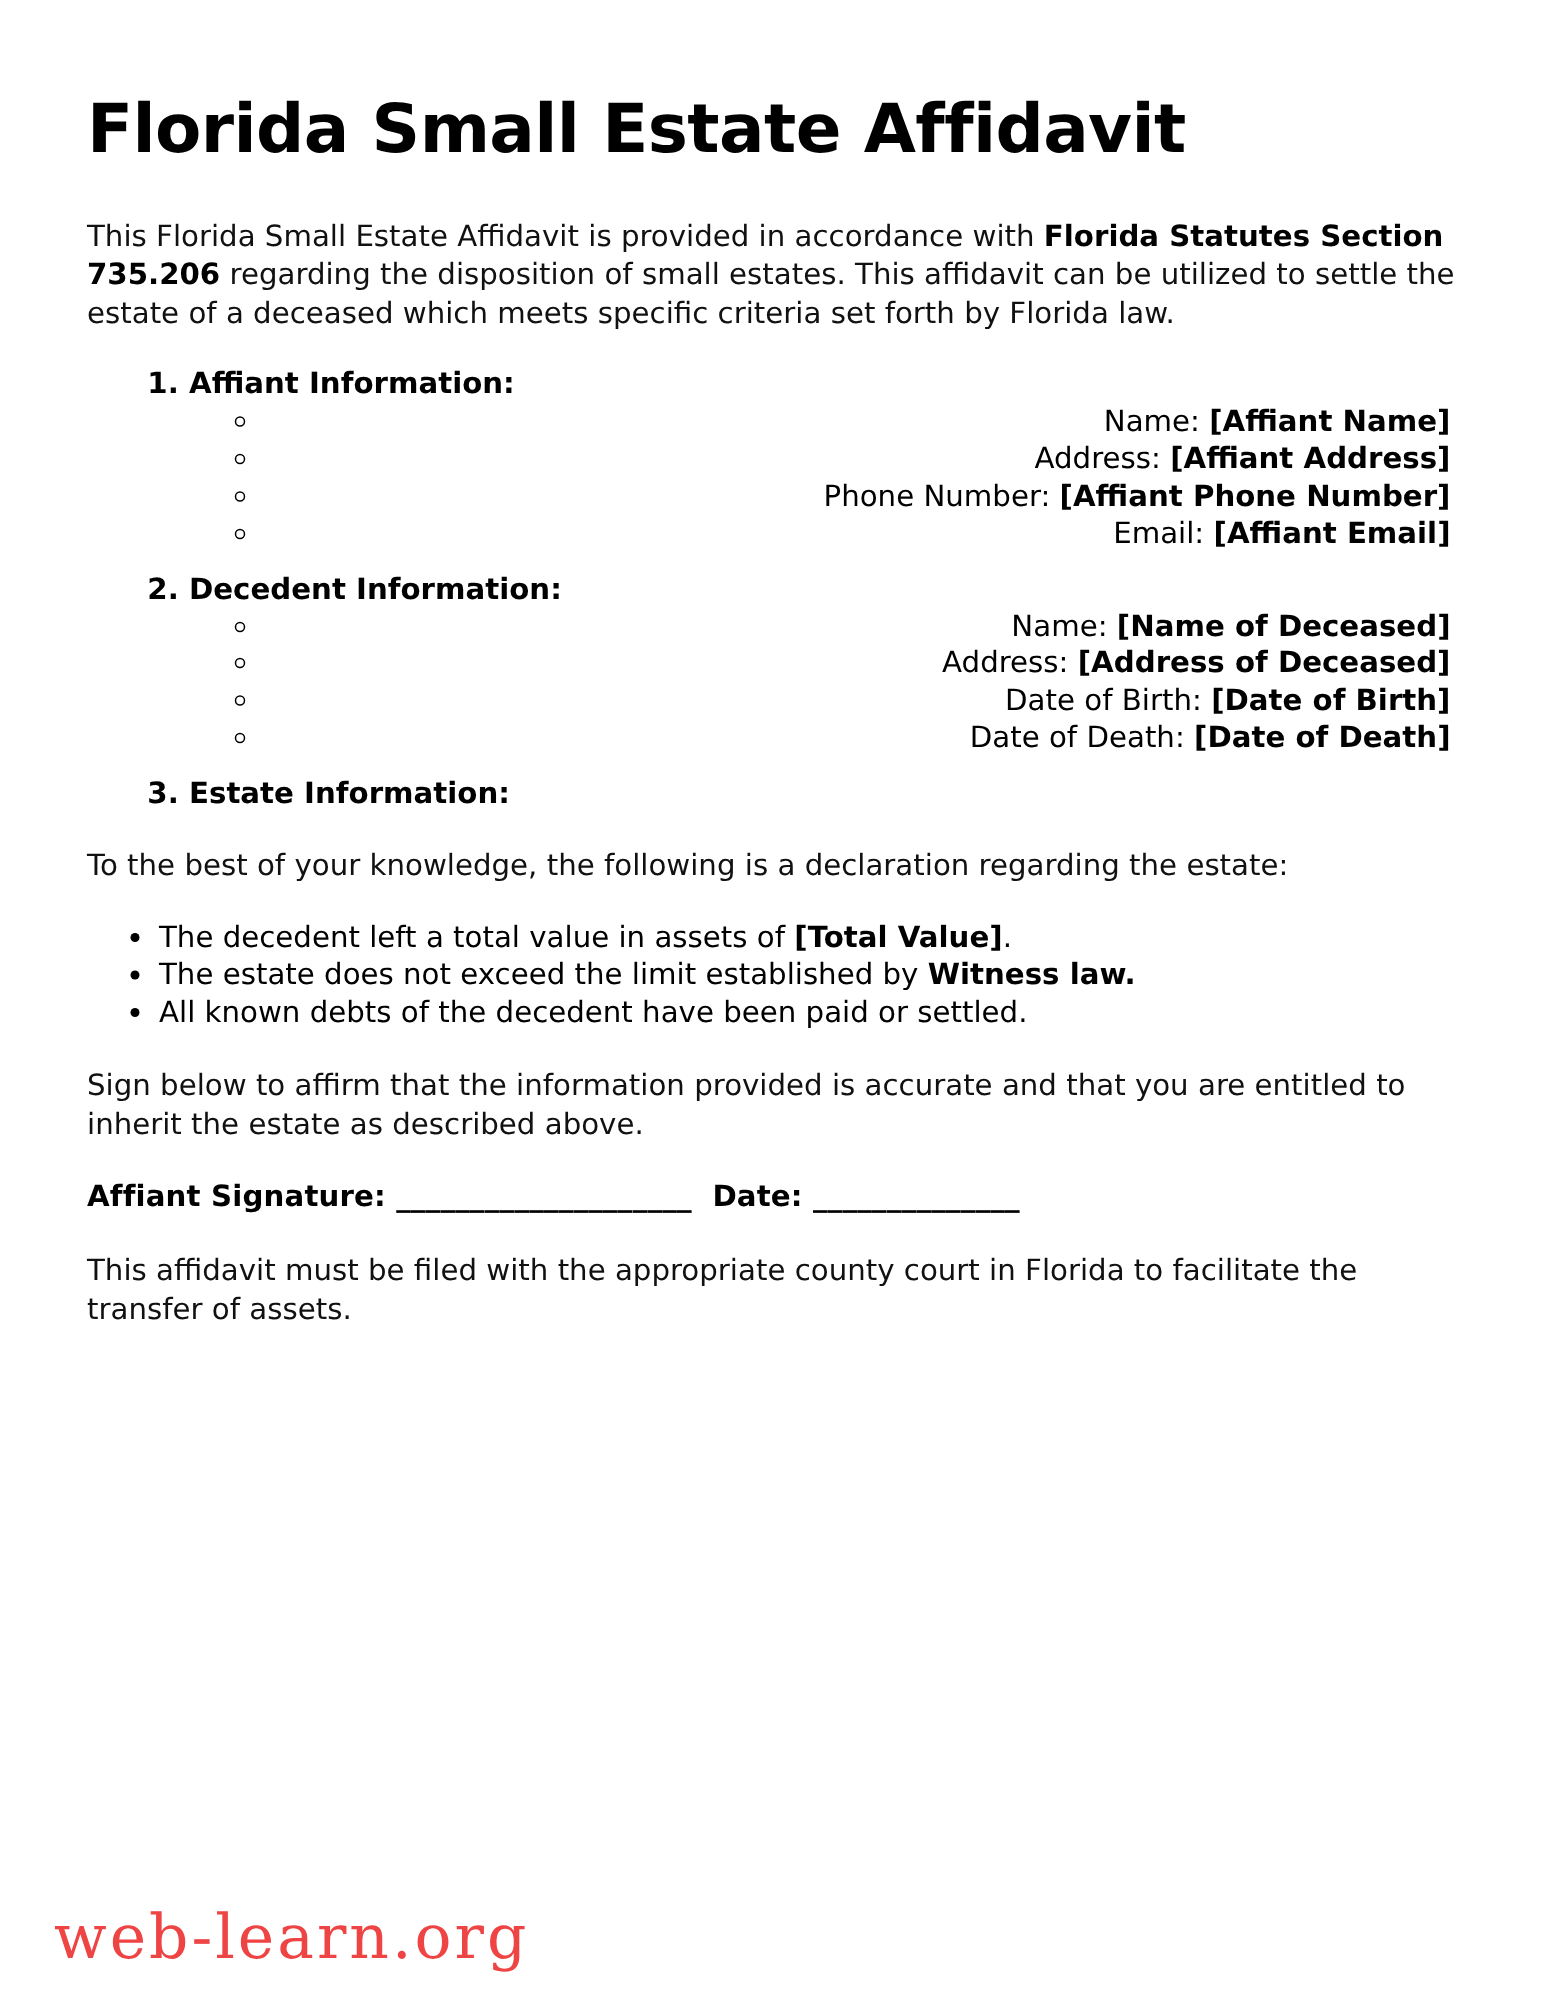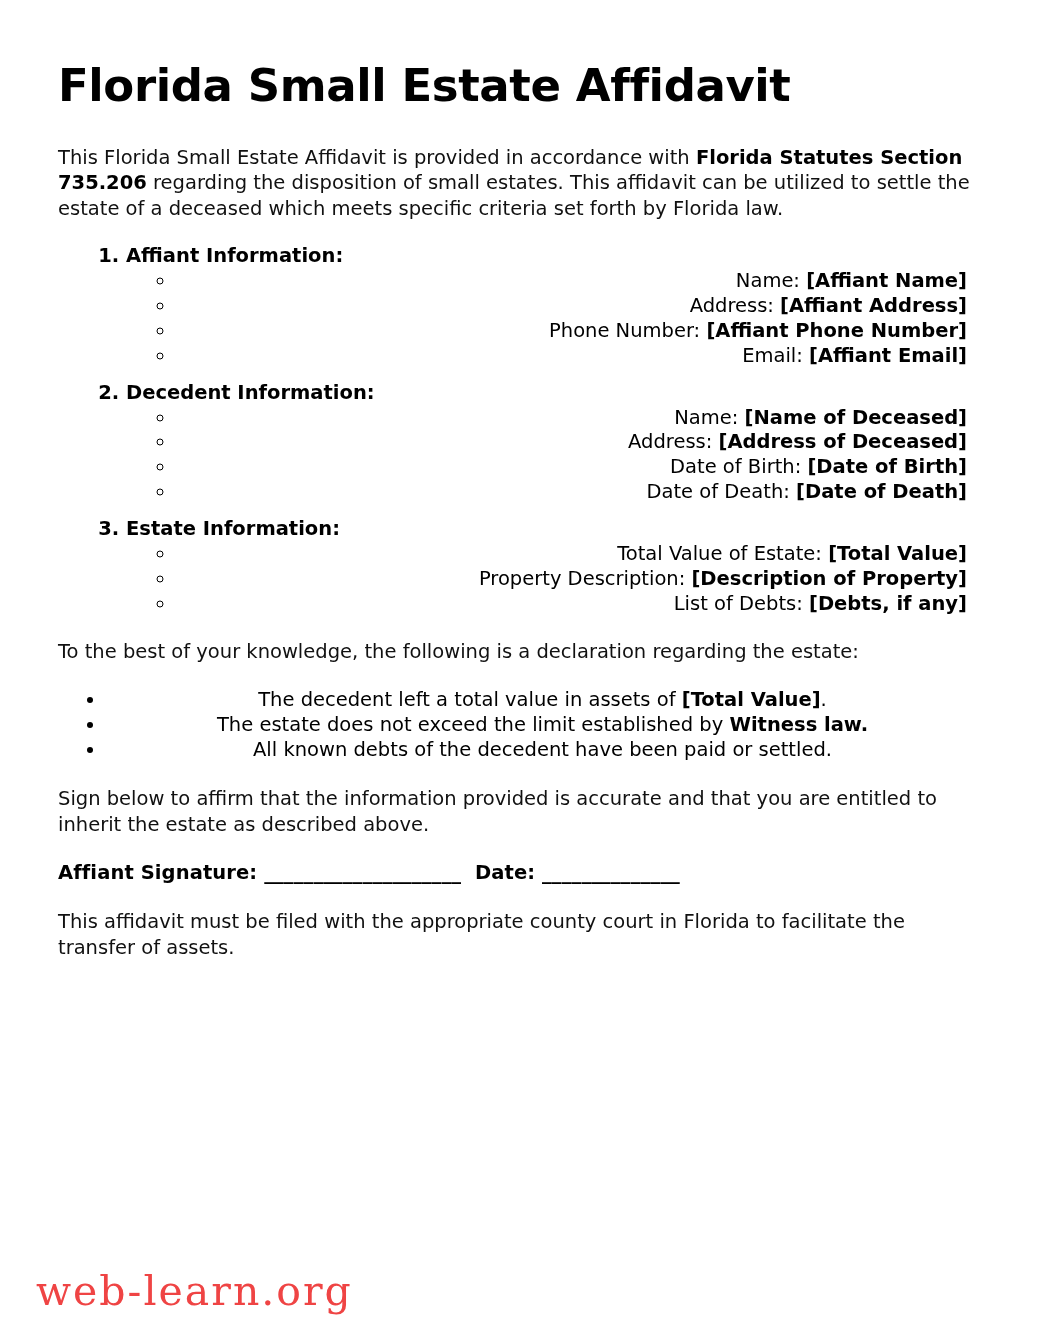--- a/index.html
+++ b/index.html
@@ -77,21 +77,20 @@
   ul.sublist > li .field-label { font-weight: normal; }
   ul.sublist > li .field-value { font-weight: bold; }
 
   
   ul.declarations {
     list-style-type: disc;
     margin: 0 0 24px 0;
     padding-left: 48px;
     font-size: 19.5px;
     line-height: 1.29;
-    text-align: center;
   }
   ul.declarations > li { margin: 0; padding: 0; }
   ul.declarations > li b { font-weight: bold; }
 
   
   .sig-row {
     font-size: 19.5px;
     font-weight: bold;
     line-height: 1.3;
     margin: 0 0 24px 0;
@@ -143,25 +142,20 @@
       <ul class="sublist">
         <li><span class="field-label">Name: </span><span class="field-value">[Name of Deceased]</span></li>
         <li><span class="field-label">Address: </span><span class="field-value">[Address of Deceased]</span></li>
         <li><span class="field-label">Date of Birth: </span><span class="field-value">[Date of Birth]</span></li>
         <li><span class="field-label">Date of Death: </span><span class="field-value">[Date of Death]</span></li>
       </ul>
     </li>
 
     <li>
       <span class="sect-label">Estate Information:</span>
-      <ul class="sublist">
-        <li><span class="field-label">Total Value of Estate: </span><span class="field-value">[Total Value]</span></li>
-        <li><span class="field-label">Property Description: </span><span class="field-value">[Description of Property]</span></li>
-        <li><span class="field-label">List of Debts: </span><span class="field-value">[Debts, if any]</span></li>
-      </ul>
     </li>
 
   </ol>
 
   <p class="body-text">To the best of your knowledge, the following is a declaration regarding the estate:</p>
 
   <ul class="declarations">
     <li><span>The decedent left a total value in assets of </span><b>[Total Value]</b><span>.</span></li>
     <li><span>The estate does not exceed the limit established by </span><b>Witness law.</b><span></span></li>
     <li><span>All known debts of the decedent have been paid or settled.</span><b></b><span></span></li>

